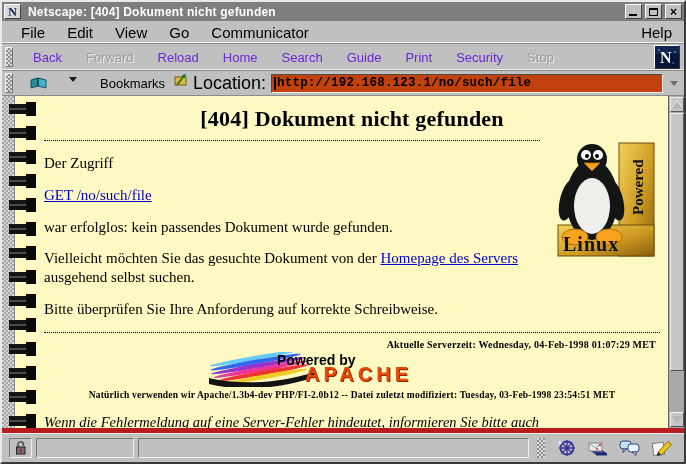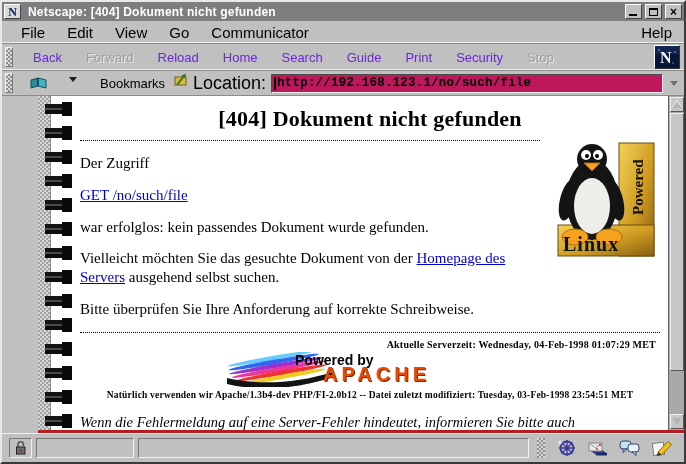--- a/index.html
+++ b/index.html
@@ -43,30 +43,30 @@
   .tb-btn.disabled { color:#9d9d9d; text-shadow:1px 1px 0 #eaeaea; }
   .n-logo { margin-left:auto; width:26px; height:24px; flex:none;
     border-top:1px solid #fff; border-left:1px solid #fff; border-right:1px solid #333; border-bottom:1px solid #333; }
   
   .locbar { height:25px; display:flex; align-items:center; padding:0 4px 0 3px; gap:5px; flex:none;
     border-bottom:1px solid #8b8b8b; }
   .bookmarks { display:flex; align-items:center; gap:23px; font-size:13px; padding:1px 3px; }
   .bm-caret { width:0; height:0; border-left:4px solid transparent; border-right:4px solid transparent;
     border-top:5px solid #1c1c1c; margin:-8px 0 0 -4px; }
   .loc-chunk { display:flex; gap:5px; font-size:18px; }
-  .url-field { flex:1; height:19px; background:#be185d;
+  .url-field { flex:1; height:19px; background:#c2410c;
     border-top:1.5px solid #4c4c4c; border-left:1.5px solid #4c4c4c;
     border-right:1.5px solid #efefef; border-bottom:1.5px solid #efefef;
     display:flex; align-items:center; padding:0 2px; overflow:hidden;
     font-family:"Liberation Mono", monospace; font-size:12.5px; font-weight:bold; letter-spacing:.2px; }
   .caret { width:2px; height:13px; background:#000; margin-right:1px; flex:none; }
   .url-drop { width:12px; height:19px; display:flex; align-items:center; justify-content:center; }
   .url-drop i { width:0; height:0; border-left:4px solid transparent; border-right:4px solid transparent; border-top:5px solid #6e6e6e; }
   
-  .content { flex:1; position:relative; background:#ffffff; overflow:hidden; border-bottom:3px solid #b91c1c;margin-left:36px; }
+  .content { flex:1; position:relative; background:#fef9c3; overflow:hidden; border-bottom:5px solid #b91c1c; }
   .spiral-strip { position:absolute; left:0; top:0; bottom:0; width:13px;
     background:repeating-conic-gradient(#a3a3a3 0% 25%, #d6d6d6 0% 50%); background-size:4px 4px;
     border-right:1px solid #8a8a8a; }
   .rings { position:absolute; left:7px; top:2px; bottom:0; width:22px;
     background:repeating-linear-gradient(180deg,
       transparent 0 6px, #141414 6px 10px, #4a4a4a 10px 12px, #0e0e0e 12px 16px, transparent 16px 24px); }
   .rings2 { position:absolute; left:24px; top:2px; bottom:0; width:10px;
     background:repeating-linear-gradient(180deg,
       transparent 0 4px, #0a0a0a 4px 18px, transparent 18px 24px); }
   

